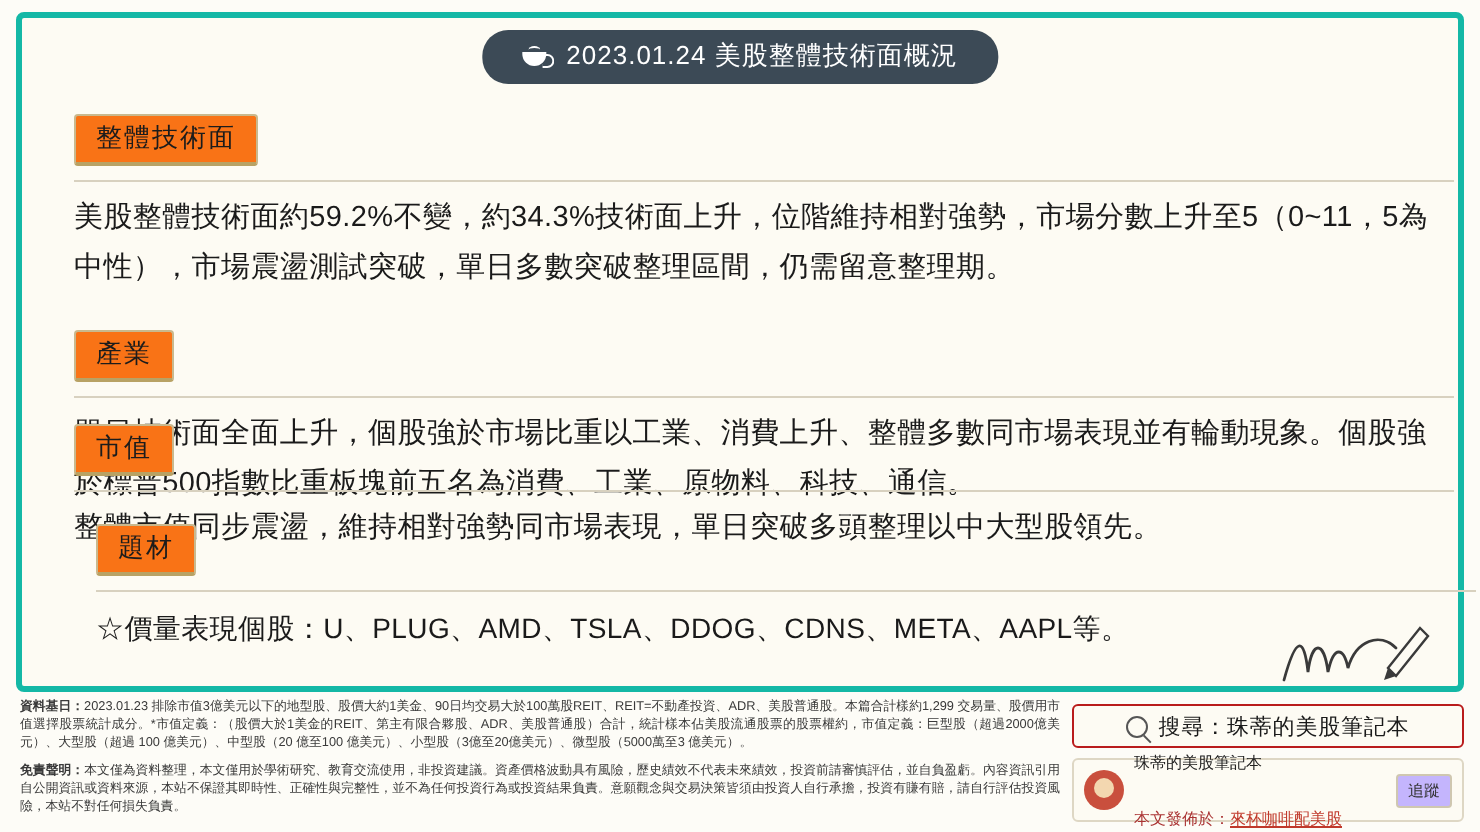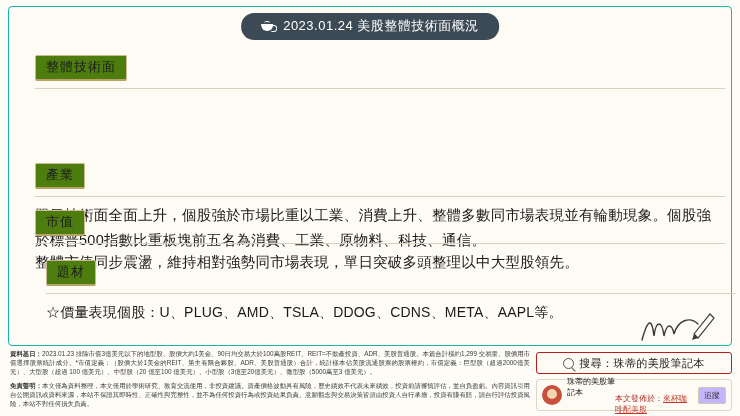--- a/index.html
+++ b/index.html
@@ -20,21 +20,21 @@
     background: #fdfcf7;
     box-sizing: border-box;
   }
   .card {
     position: absolute;
     left: 8px;
     top: 6px;
     width: 724px;
     height: 340px;
     background: #fdfbf3;
-    border: 1px solid #14b8a6;
+    border: 3px solid #14b8a6;
     border-radius: 4px;
     box-sizing: border-box;
   }
   .title-bar {
     position: absolute;
     left: 50%;
     transform: translateX(-50%);
     top: 6px;
     background: #3c4a56;
     color: #ffffff;
@@ -79,21 +79,21 @@
     position: absolute;
     left: 26px;
     width: 690px;
   }
   .sec-head {
     display: inline-block;
     font-size: 13px;
     color: #1c1c1c;
     border: 1px solid #c9b98e;
     border-bottom: 2px solid #b8a264;
-    background: #4d7c0f;
+    background: #f97316;
     padding: 2px 10px 3px 10px;
     border-radius: 2px;
     margin-bottom: 5px;
     letter-spacing: 1px;
   }
   .rule {
     height: 1px;
     background: #d8d1bf;
     margin: 2px 0 6px 0;
   }
@@ -191,21 +191,21 @@
   .avatar::after {
     content: "";
     position: absolute;
     left: 5px; top: 4px;
     width: 10px; height: 10px;
     border-radius: 50%;
     background: #f3d7b0;
   }
   .acct-text {
     display: flex;
-    flex-direction: row;
+    flex-direction: column;
     justify-content: flex-end;
     line-height: 11px;
     flex: 1;
   }
   .acct-name { font-size: 8px; color: #222; }
   .acct-sub { font-size: 8px; color: #a33; margin-top: 17px; }
   .acct-sub .link { color: #c0392b; text-decoration: underline; }
   .follow-btn {
     background: #c4b5fd;
     border: 1px solid #cfc7b0;
@@ -228,20 +228,21 @@
         <span class="steam"></span>
         <span class="bowl"></span>
         <span class="handle"></span>
       </span>
       <span>2023.01.24 美股整體技術面概況</span>
     </div>
 
     <div class="section" id="sec-tech">
       <div class="sec-head">整體技術面</div>
       <div class="rule"></div>
+      <div class="body-text">美股整體技術面約59.2%不變，約34.3%技術面上升，位階維持相對強勢，市場分數上升至5（0~11，5為中性），市場震盪測試突破，單日多數突破整理區間，仍需留意整理期。</div>
     </div>
 
     <div class="section" id="sec-industry">
       <div class="sec-head">產業</div>
       <div class="rule"></div>
       <div class="body-text">單日技術面全面上升，個股強於市場比重以工業、消費上升、整體多數同市場表現並有輪動現象。個股強於標普500指數比重板塊前五名為消費、工業、原物料、科技、通信。</div>
     </div>
 
     <div class="section" id="sec-mcap">
       <div class="sec-head">市值</div>

